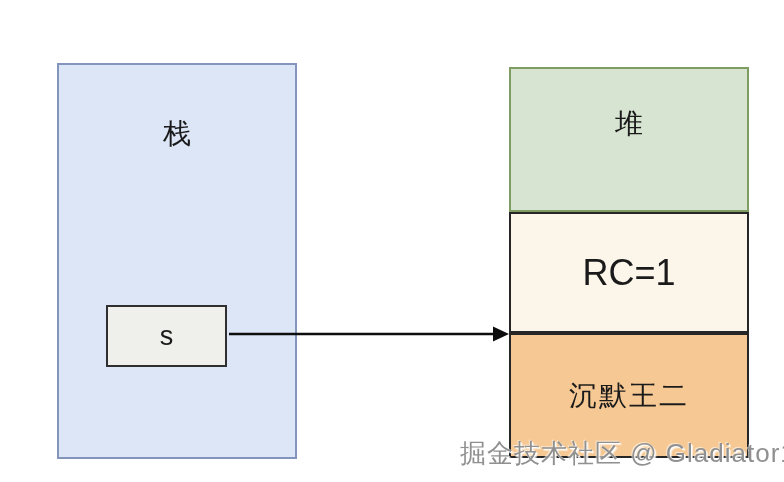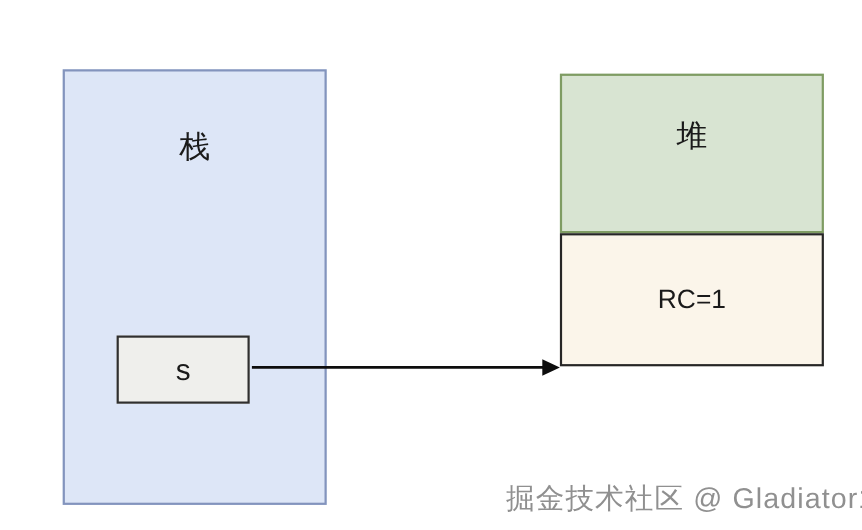--- a/index.html
+++ b/index.html
@@ -65,21 +65,21 @@
     text-align: center;
     font-size: 28px;
   }
   .rc-box {
     left: 509px; top: 212px;
     width: 240px; height: 121px;
     background: #fbf5ea;
     display: flex;
     align-items: center;
     justify-content: center;
-    font-size: 24px;
+    font-size: 36px;
   }
   .obj-box {
     left: 509px; top: 333px;
     width: 240px; height: 125px;
     background: #f6c994;
     display: flex;
     align-items: center;
     justify-content: center;
     font-size: 28px;
     letter-spacing: 2px;
@@ -118,20 +118,23 @@
   </div>
 
   <div class="box heap-box">
     <div class="heap-label">堆</div>
   </div>
 
   <div class="box rc-box">
     <span>RC=1</span>
   </div>
 
+  <div class="box obj-box">
+    <span>沉默王二</span>
+  </div>
 
   <svg class="arrow-svg" viewBox="0 0 784 482" xmlns="http://www.w3.org/2000/svg" aria-hidden="true">
     <line x1="229" y1="334" x2="496" y2="334" stroke="#0d0d0d" stroke-width="2.5"></line>
     <polygon points="509,334 493,326.5 493,341.5" fill="#0d0d0d"></polygon>
   </svg>
 
   <div class="watermark">掘金技术社区 @ Gladiator1</div>
 
 </div>
 

